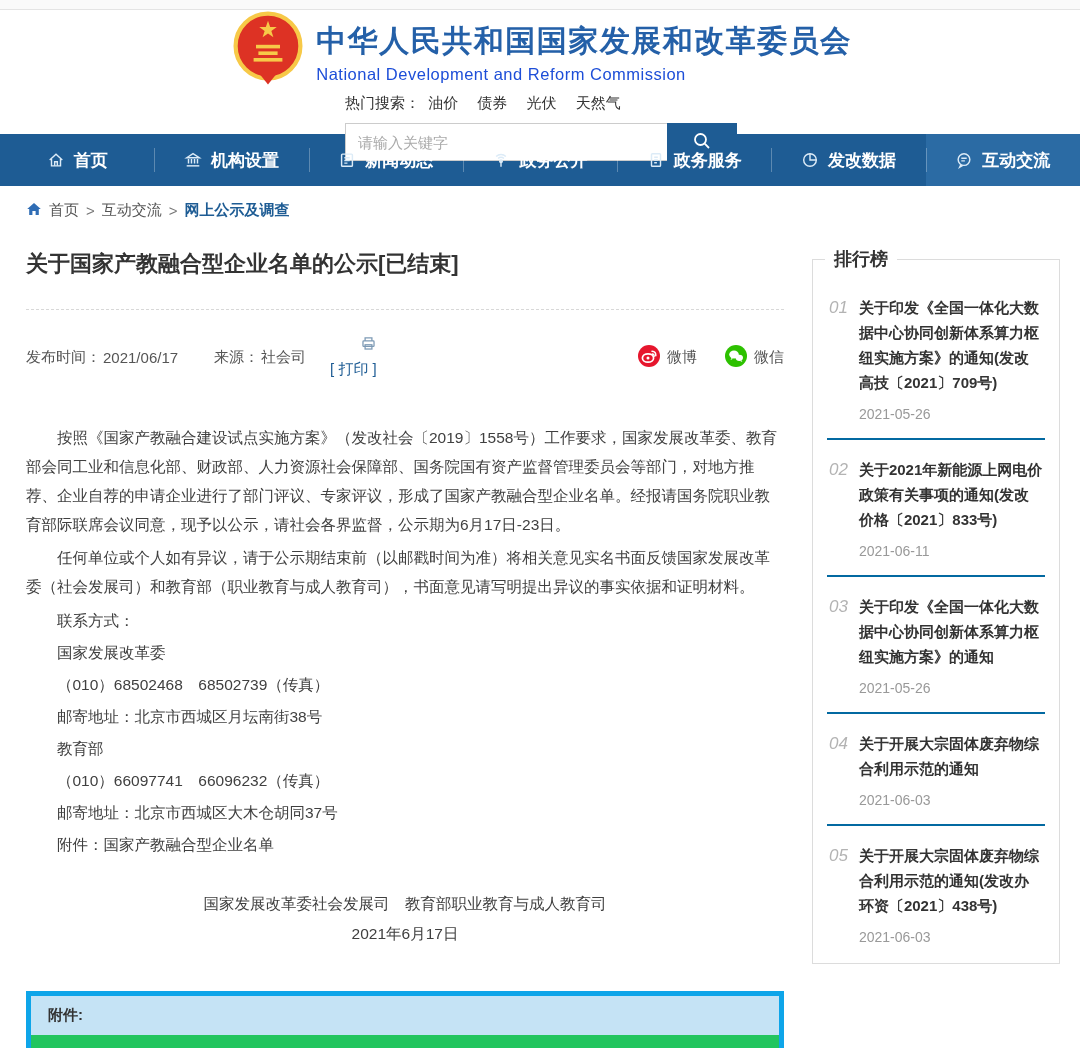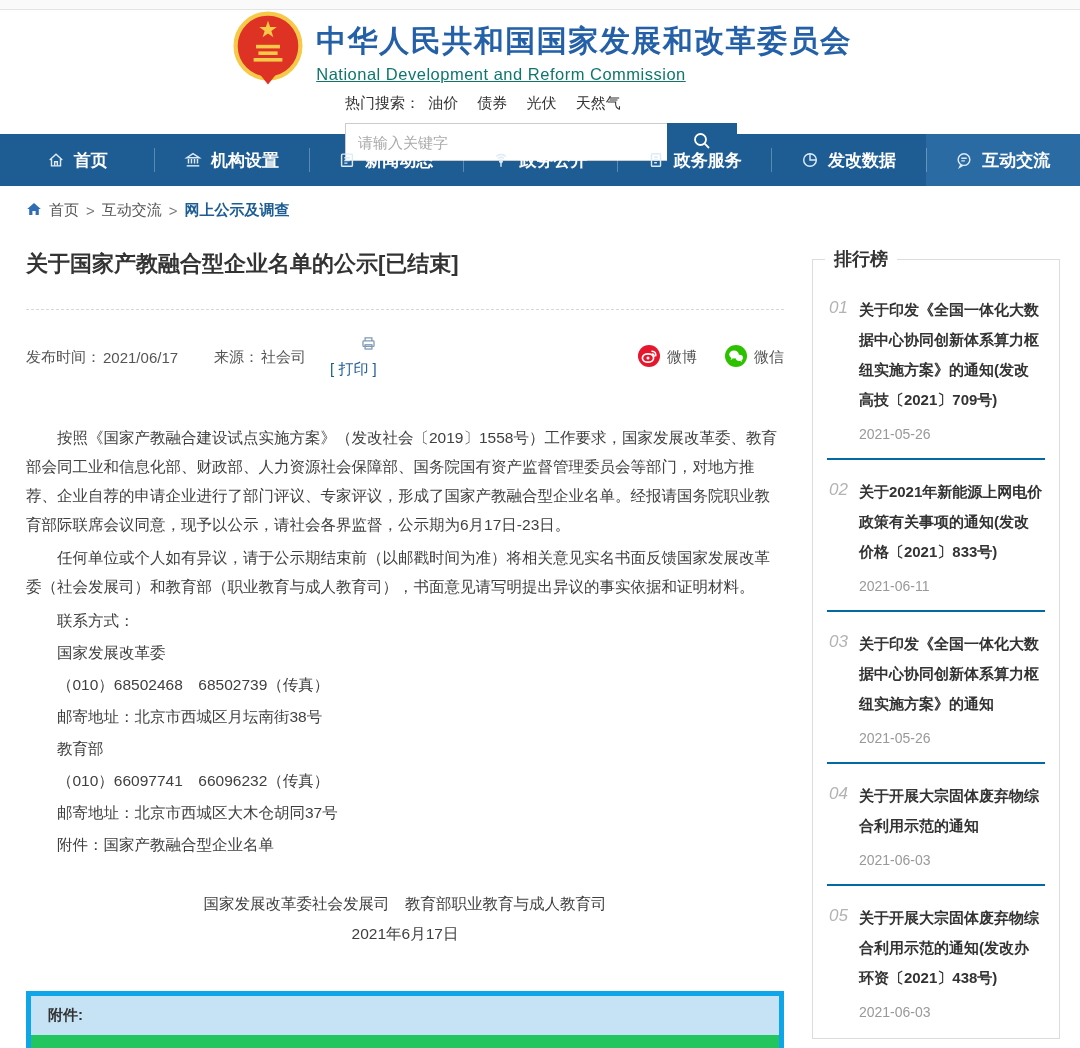--- a/index.html
+++ b/index.html
@@ -6,21 +6,21 @@
   body { margin:0; background:#fff; color:#333; font-family:"Liberation Sans","DejaVu Sans",sans-serif; }
   .page { width:1080px; }
 
   .topstrip { height:10px; background:#fafafa; border-bottom:1px solid #e4e4e4; }
 
   
   .site-header { height:124px; display:flex; align-items:center; justify-content:space-between; padding:0 22px 0 24px;flex-direction:column; }
   .brand { display:flex; align-items:center; gap:10px; }
   .emblem svg { width:76px; height:84px; display:block; }
   .brand-cn { font-size:30px; font-weight:bold; color:#2460a8; letter-spacing:1.5px; }
-  .brand-en { font-size:16.5px; color:#0f766e; letter-spacing:.5px; margin-top:3px;text-decoration:underline; }
+  .brand-en { font-size:16.5px; color:#1d4ed8; letter-spacing:.5px; margin-top:3px; }
   .header-right { width:392px; }
   .hot-search { font-size:15px; color:#333; margin-bottom:10px; }
   .hot-label { margin-right:4px; }
   .hot-term { color:#333; text-decoration:none; margin-right:15px; cursor:pointer; }
   .search-bar { display:flex; height:38px; }
   .search-bar input { flex:1; border:1px solid #ccc; border-right:none; padding:0 12px; font-size:15px; color:#0f766e; outline:none; font-family:inherit; }
   .search-bar input::placeholder { color:#aaa; }
   .search-btn { width:70px; background:#1e5c94; border:none; display:flex; align-items:center; justify-content:center; cursor:pointer; }
 
   
@@ -61,21 +61,21 @@
   .attach-head { background:#c5e3f5; padding:10px 17px; font-size:15px; font-weight:bold; color:#333; }
   .attach-row { padding:24px 15px; display:flex; align-items:center; gap:23px; background:#22c55e; }
   .attach-link { color:#1e5c94; font-size:15px; text-decoration:none; cursor:pointer; }
 
   
   .rank-box { border:1px solid #dcdcdc; position:relative; padding:18px 14px 2px; }
   .rank-title { position:absolute; top:-13px; left:12px; background:#fff; padding:0 9px; font-size:18px; font-weight:bold; color:#333; }
   .rank-item { display:flex; gap:11px; padding:17px 2px 16px; border-bottom:2px solid #0369a1; }
   .rank-item:last-child { border-bottom:none; }
   .rank-no { font-style:italic; color:#b3b3b3; font-size:17px; line-height:25px; flex:none; }
-  .rank-link { display:block; font-size:15px; font-weight:bold; color:#333; line-height:30px; text-decoration:none; cursor:pointer; }
+  .rank-link { display:block; font-size:15px; font-weight:bold; color:#333; line-height:25px; text-decoration:none; cursor:pointer; }
   .rank-date { color:#999; font-size:14px; margin-top:11px; }
 </style>
 </head>
 <body>
 
 <div class="page">
 
   <div class="topstrip"></div>
 
   <header class="site-header">

